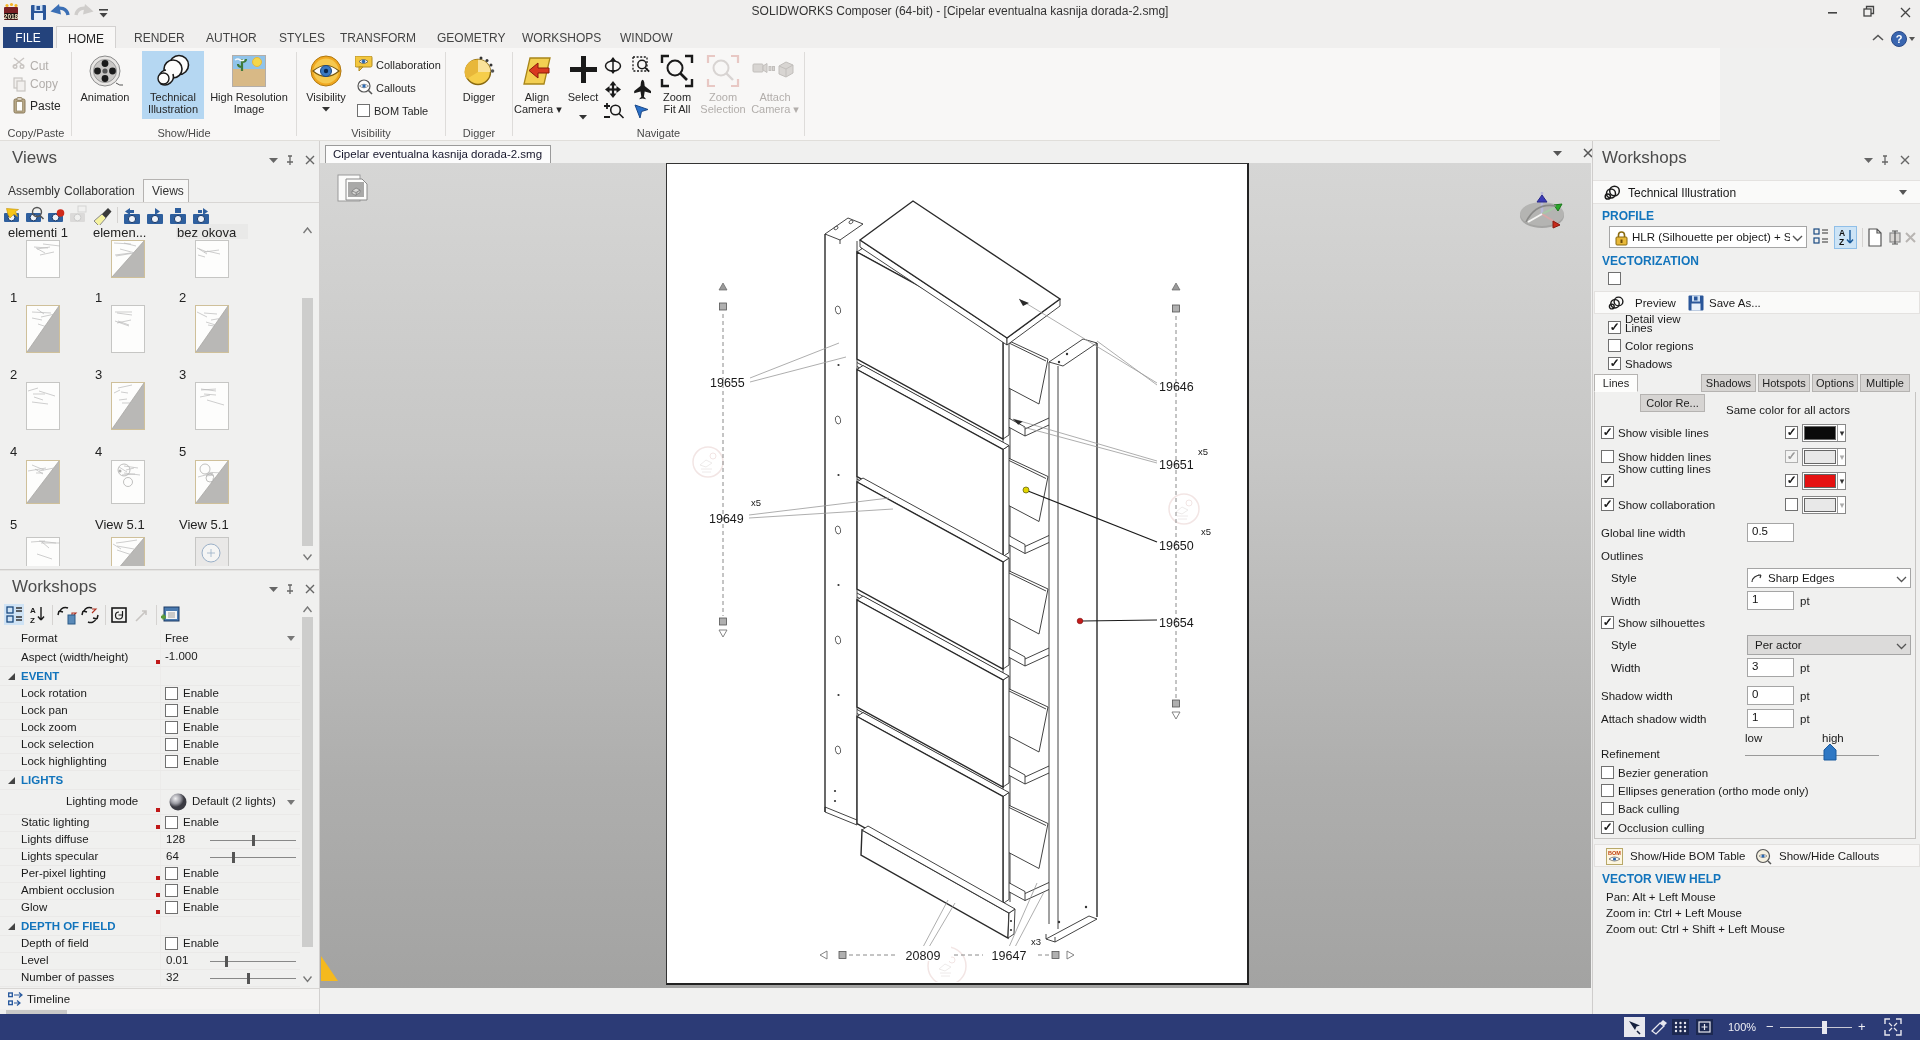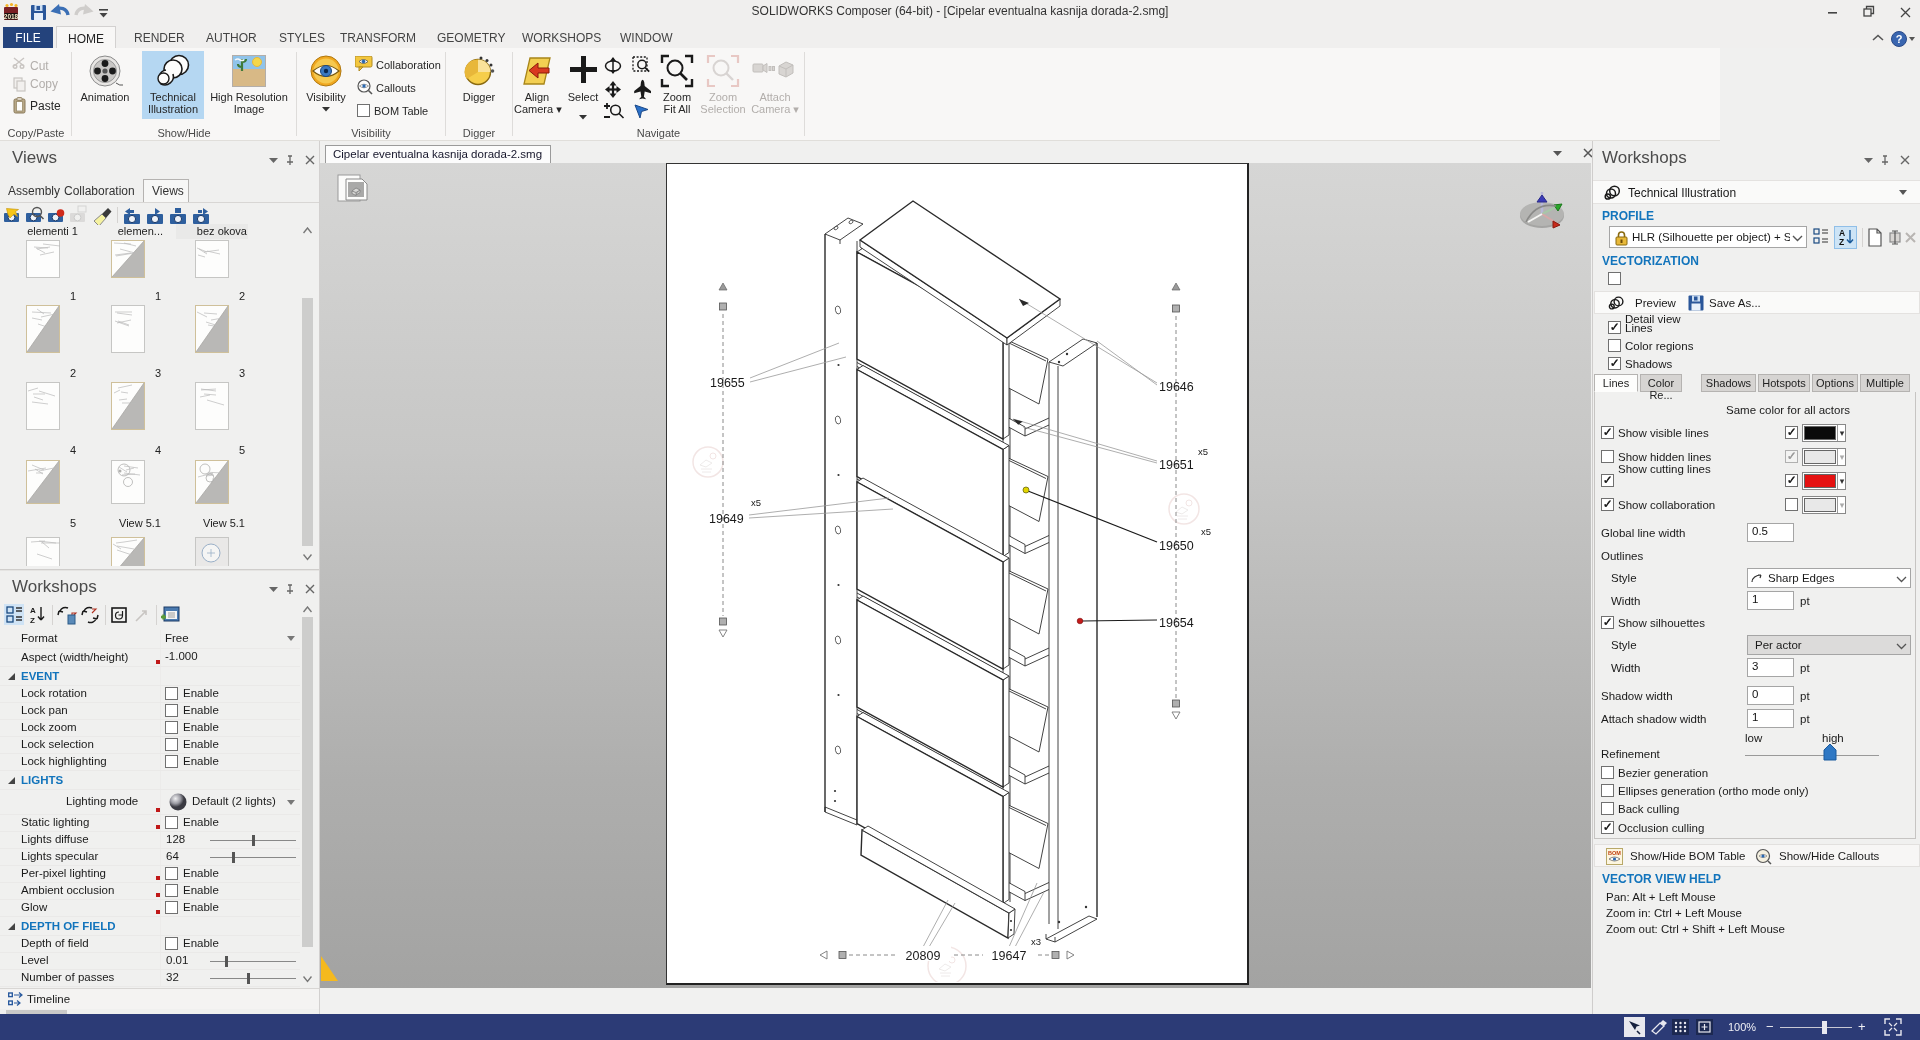--- a/index.html
+++ b/index.html
@@ -25,21 +25,21 @@
   #leftpanel { left:0; top:141px; width:319px; height:873px; background:#f0f0ef; }
   #rightpanel { left:1592px; top:141px; width:328px; height:873px; background:#f0f0ef; border-left:1px solid #cfcdcc; }
   #centerarea { left:319px; top:141px; width:1273px; height:873px; background:#f0f0ef; }
   .ptitle { position:absolute; font-size:17px; color:#4c4c4c; }
   .tabsm { position:absolute; font-size:12px; color:#333; }
   .bluehead { position:absolute; font-size:12px; font-weight:bold; color:#1274bc; }
   .cb { position:absolute; width:13px; height:13px; background:#fff; border:1px solid #707070; font-size:12px; line-height:11px; text-align:center; color:#1a1a1a; text-shadow:0.6px 0.3px 0 currentColor; }
   .prow { position:absolute; left:0; width:300px; border-bottom:1px solid #eae9e8; }
   .rowlbl { position:absolute; font-size:11.5px; color:#1a1a1a; white-space:nowrap; }
   .input { position:absolute; background:#fff; border:1px solid #a5a5a5; font-size:11.5px; color:#111; padding:1px 4px; }
-  .thumblbl { position:absolute; font-size:11px; color:#222; text-align:right; }
+  .thumblbl { position:absolute; font-size:13px; color:#222; text-align:left; }
   .wtab { position:absolute; top:0; height:18px; background:#d6d4d2; border:1px solid #b5b3b1; font-size:11px; color:#222; text-align:center; padding-top:2px; }
   .swatch { position:absolute; width:44px; height:18px; border:1px solid #888; background:#fff; }
   .swin { position:absolute; left:1px; top:1px; width:32px; height:14px; border:1px solid #666; }
   .swarr { position:absolute; left:34px; top:0px; width:9px; height:16px; border-left:1px solid #999; font-size:9px; color:#333; text-align:center; line-height:16px; }
   
   #statusbar { left:0; top:1014px; width:1920px; height:26px; background:#2c3b76; }
   .st { position:absolute; color:#f0f0f5; font-size:11px; }
   
   #doctab { left:6px; top:4px; width:226px; height:18px; background:#fcfcfc; border:1px solid #9a9a9a; border-bottom:none; font-size:11.5px; color:#15152a; padding:2px 0 0 7px; }
   #canvas { left:1px; top:22px; width:1271px; height:825px; background:linear-gradient(180deg,#d6d6d5 0%, #c7c7c6 35%, #aeaead 75%, #a3a3a2 100%); }
@@ -950,21 +950,21 @@
     </div>
     <div class="cb" style="left:15px;top:180px;">✓</div>
       <div class="rowlbl" style="left:32px;top:181px;">Lines</div>
     <div class="cb" style="left:15px;top:198px;"></div>
       <div class="rowlbl" style="left:32px;top:199px;">Color regions</div>
     <div class="cb" style="left:15px;top:216px;">✓</div>
       <div class="rowlbl" style="left:32px;top:217px;">Shadows</div>
 
     <div class="abs" style="left:1px;top:233px;width:322px;height:19px;">
       <div class="wtab" style="left:0px;width:44px;background:#fdfdfc;border-bottom:1px solid #fdfdfc;z-index:2;">Lines</div>
-      <div class="wtab" style="left:46px;width:42px;">Color Re...</div>
+      <div class="wtab" style="left:46px;width:65px;margin-top:20px;">Color Re...</div>
       <div class="wtab" style="left:107px;width:55px;">Shadows</div>
       <div class="wtab" style="left:164px;width:52px;">Hotspots</div>
       <div class="wtab" style="left:218px;width:46px;">Options</div>
       <div class="wtab" style="left:266px;width:50px;">Multiple</div>
     </div>
 
     <div class="abs" style="left:1px;top:251px;width:322px;height:447px;border:1px solid #c6c4c2;border-top:none;">
       <div class="rowlbl" style="left:131px;top:12px;">Same color for all actors</div>
       <div class="cb" style="left:6px;top:34px;">✓</div>
         <div class="rowlbl" style="left:23px;top:35px;">Show visible lines</div>

